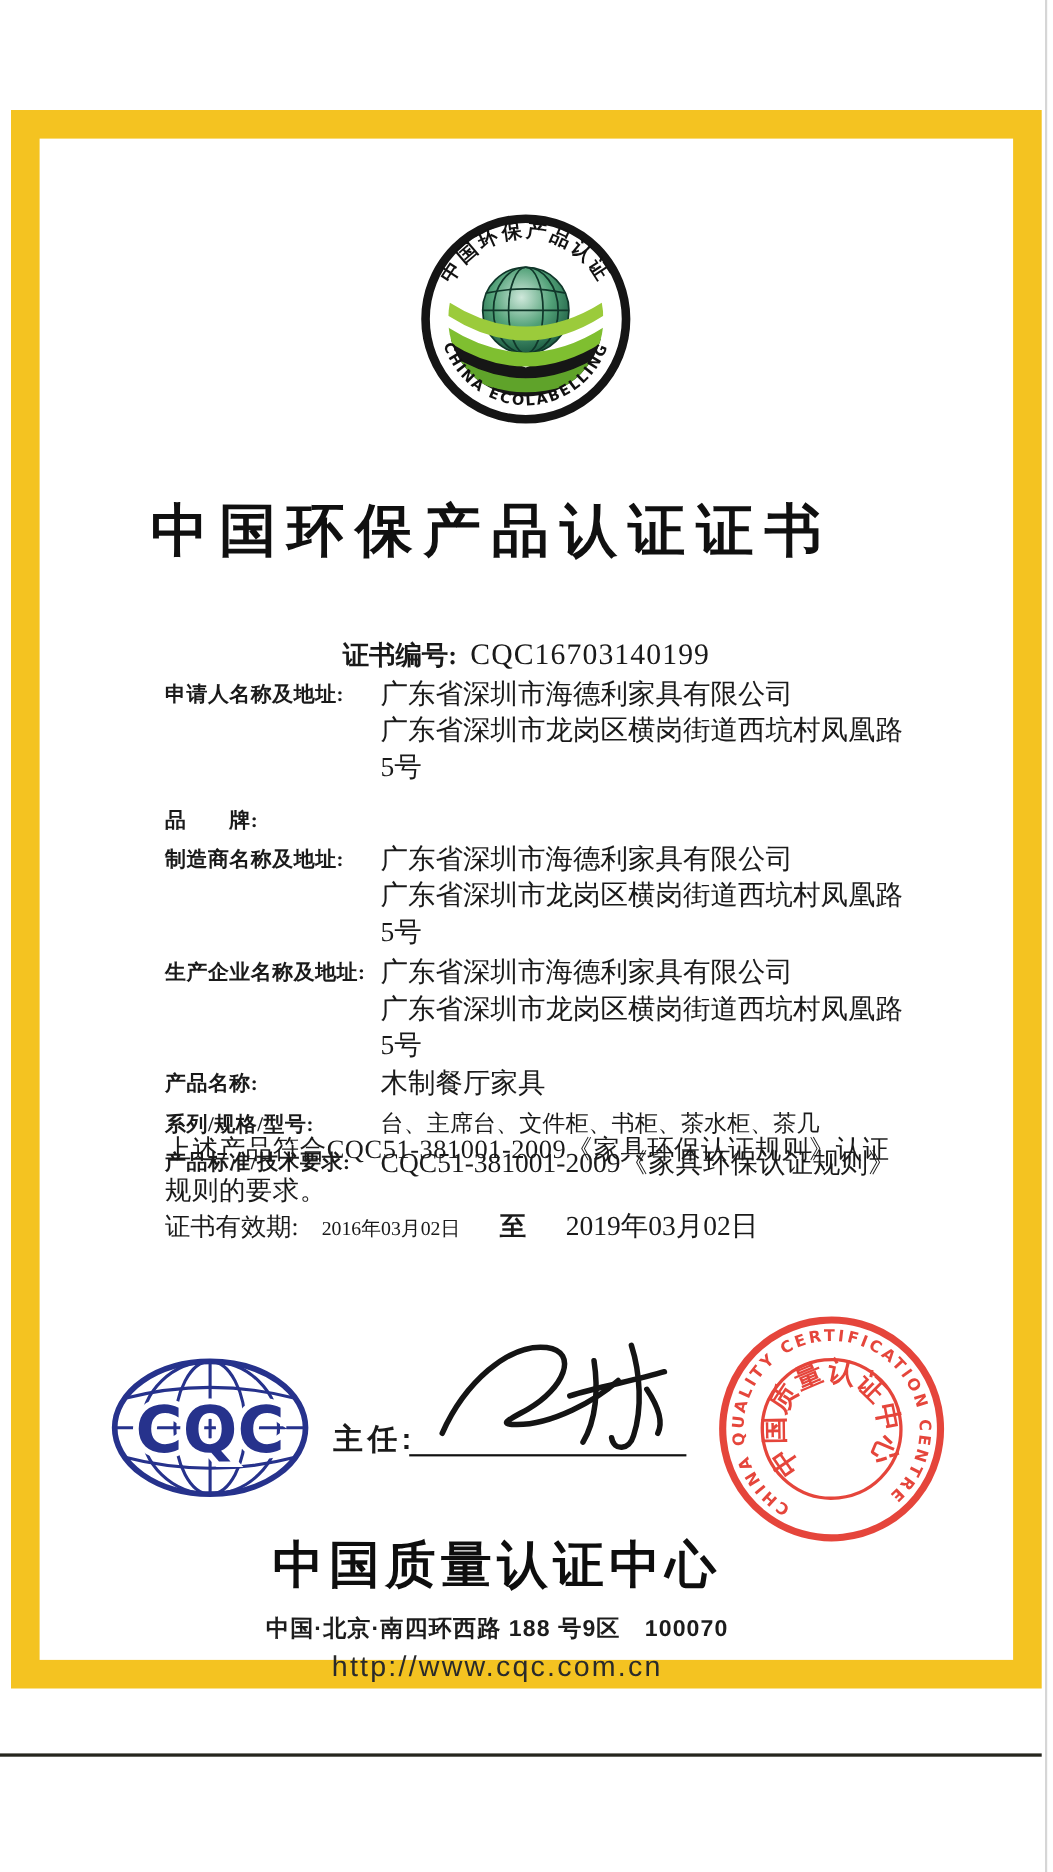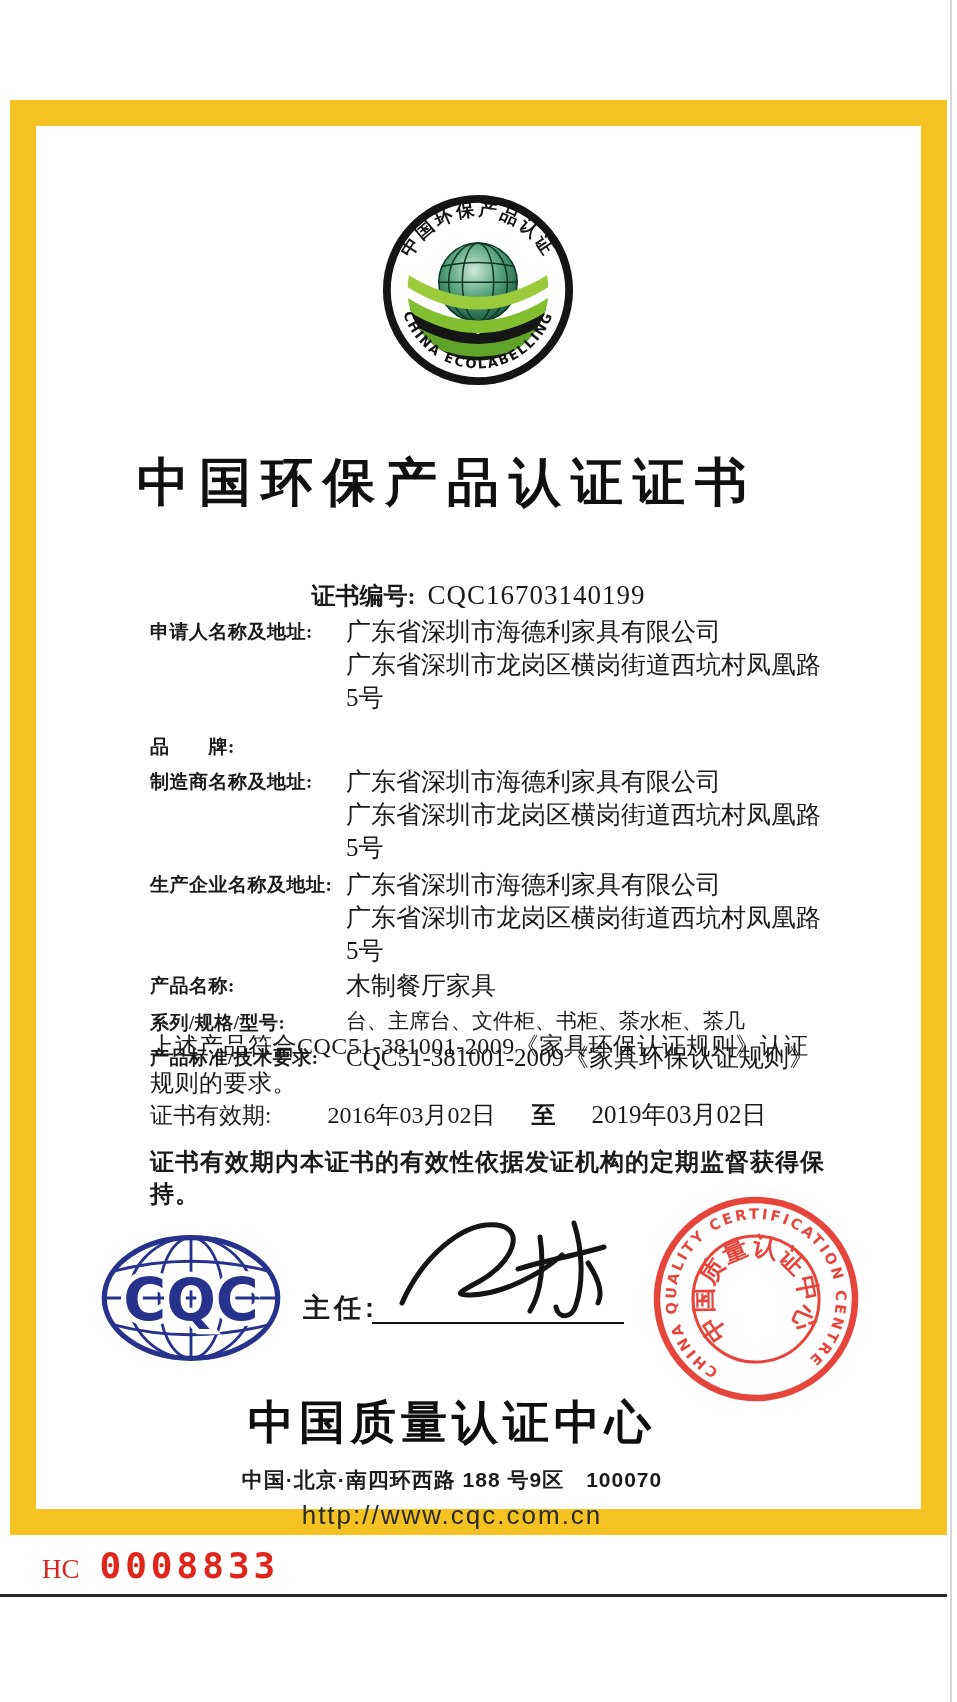--- a/index.html
+++ b/index.html
@@ -47,21 +47,21 @@
 
   .statement {
     position:absolute; left:150px; top:1028px; width:672px;
     font-size:24px; line-height:37px; font-weight:normal; letter-spacing:0.5px;
   }
   .validity {
     position:absolute; left:150px; top:1098px; width:700px;
     display:flex; align-items:baseline;
   }
   .validity .vlabel { font-size:23px; font-weight:normal; }
-  .validity .vfrom { font-size:24px; margin-left:56px; }
+  .validity .vfrom { font-size:18px; margin-left:21px; }
   .validity .vto-label { font-size:24px; font-weight:bold; margin-left:36px; }
   .validity .vto { font-size:25px; margin-left:36px; }
   .maintenance {
     position:absolute; left:150px; top:1146px; width:700px;
     font-size:24px; font-weight:bold; letter-spacing:1px;
   }
 
   .cqc-logo { position:absolute; left:96px; top:1232px; width:190px; height:132px; }
   .director-label {
     position:absolute; left:303px; top:1290px;
@@ -197,21 +197,20 @@
 
   <div class="statement">上述产品符合CQC51-381001-2009《家具环保认证规则》认证规则的要求。</div>
 
   <div class="validity">
     <span class="vlabel">证书有效期:</span>
     <span class="vfrom">2016年03月02日</span>
     <span class="vto-label">至</span>
     <span class="vto">2019年03月02日</span>
   </div>
 
-  <div class="maintenance">证书有效期内本证书的有效性依据发证机构的定期监督获得保持。</div>
 
   <svg class="cqc-logo" viewBox="0 0 200 140">
     <ellipse cx="100" cy="70" rx="92" ry="64" fill="#ffffff" stroke="#26328C" stroke-width="5.5"></ellipse>
     <g stroke="#26328C" stroke-width="3" fill="none">
       <path d="M16,42 Q100,20 184,42"></path>
       <path d="M9,70 L191,70"></path>
       <path d="M16,98 Q100,120 184,98"></path>
       <ellipse cx="100" cy="70" rx="34" ry="64"></ellipse>
       <ellipse cx="100" cy="70" rx="66" ry="64"></ellipse>
       <path d="M100,6 L100,134"></path>
@@ -248,21 +247,17 @@
       </text>
     </g>
   </svg>
 
   <div class="org-block">
     <div class="org-name">中国质量认证中心</div>
     <div class="org-address">中国·北京·南四环西路 188 号9区　100070</div>
     <div class="org-url">http://www.cqc.com.cn</div>
   </div>
 
-  <div class="serial">
-    <span class="prefix">HC</span>
-    <span class="number">0008833</span>
-  </div>
 
   <div class="bottom-scan-line"></div>
   <div class="right-scan-edge"></div>
 
 </div>
 
 </body></html>

